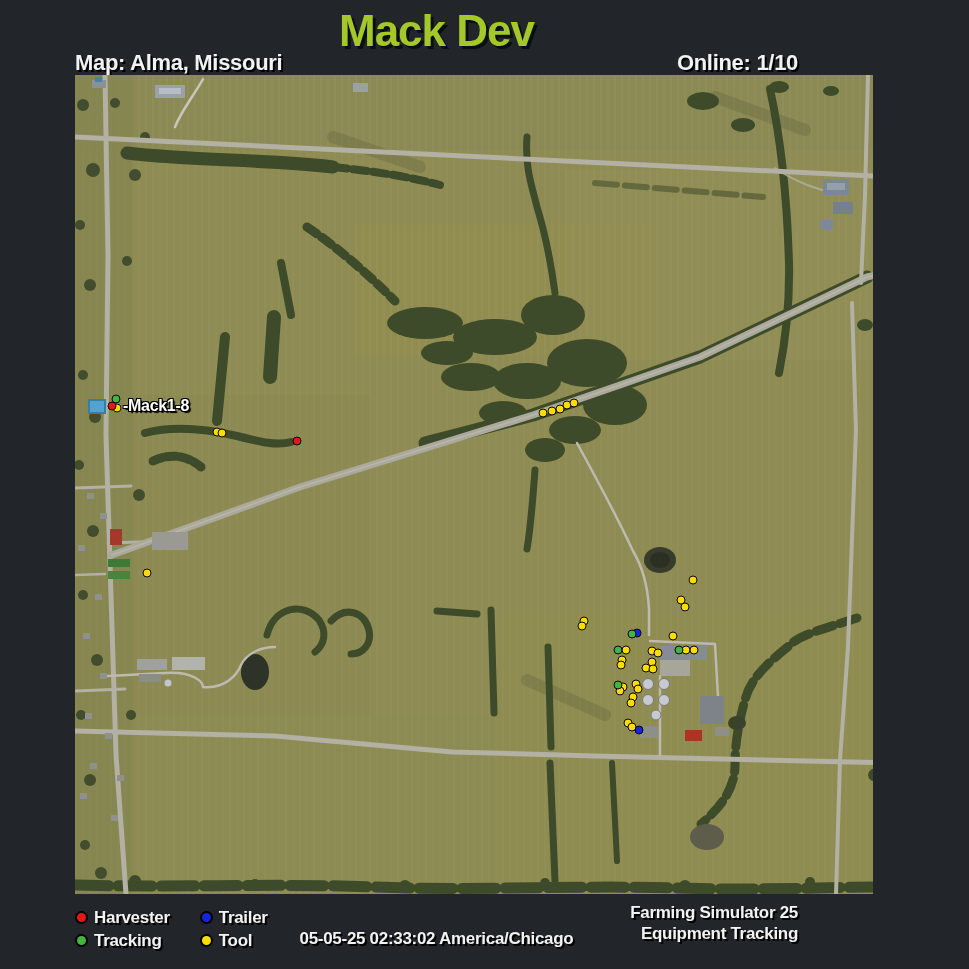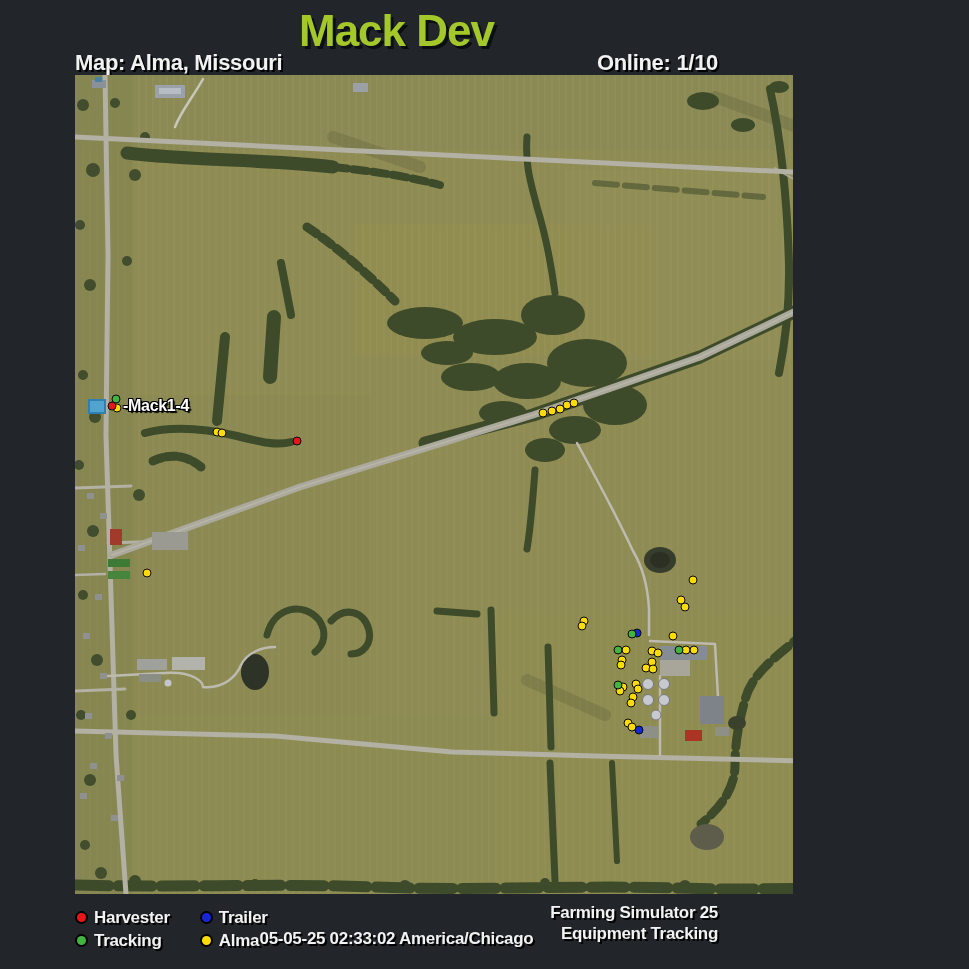--- a/index.html
+++ b/index.html
@@ -1,16 +1,16 @@
 <!DOCTYPE html>
 <html><head>
 <meta charset="utf-8">
 <style>
   html,body{margin:0;padding:0;background:#22262a;}
-  .page{position:relative;width:793px;height:969px;background:#22262a;overflow:hidden;
+  .page{position:relative;width:873px;height:969px;background:#22262a;overflow:hidden;
         font-family:"Liberation Sans",sans-serif;color:#f2f2f2;}
   .title{position:absolute;top:6px;left:0;width:100%;text-align:center;
          font-size:44px;font-weight:800;letter-spacing:-1px;color:#a4c72a;
          text-shadow:3px 3px 0 #0c0f12;}
   .subhead{position:absolute;top:50px;font-size:22px;font-weight:700;letter-spacing:-.3px;
            text-shadow:2px 2px 0 #000;white-space:nowrap;}
   .subhead.left{left:75px;}
   .subhead.right{right:75px;text-align:right;}
   .map{position:absolute;left:75px;top:75px;width:819px;height:819px;overflow:hidden;}
   .map svg{position:absolute;left:0;top:0;}
@@ -257,39 +257,39 @@
         <div class="marker" style="left: 562px; top: 558px; background: rgb(21, 38, 216);"></div>
         <div class="marker" style="left: 564px; top: 655px; background: rgb(21, 38, 216);"></div>
         <div class="marker" style="left: 543px; top: 610px; background: rgb(67, 180, 64);"></div>
         <div class="marker" style="left: 557px; top: 559px; background: rgb(67, 180, 64);"></div>
         <div class="marker" style="left: 543px; top: 575px; background: rgb(67, 180, 64);"></div>
         <div class="marker" style="left: 604px; top: 575px; background: rgb(67, 180, 64);"></div>
         <div class="marker" style="left: 41px; top: 324px; background: rgb(67, 180, 64);"></div>
         <div class="marker" style="left: 37px; top: 331px; background: rgb(230, 23, 23);"></div>
         <div class="marker" style="left: 222px; top: 366px; background: rgb(230, 23, 23);"></div>
       </div>
-    <div class="player-label" style="left:48px;top:322px;">-Mack1-4</div>
+    <div class="player-label" style="left:48px;top:322px;">-Mack1-8</div>
   </div>
 
   <div class="legend">
       <div class="legend-item">
         <span class="legend-dot" style="background: rgb(230, 23, 23);"></span>
         <span class="legend-label">Harvester</span>
       </div>
       <div class="legend-item">
         <span class="legend-dot" style="background: rgb(67, 180, 64);"></span>
         <span class="legend-label">Tracking</span>
       </div>
       <div class="legend-item">
         <span class="legend-dot" style="background: rgb(21, 38, 216);"></span>
         <span class="legend-label">Trailer</span>
       </div>
       <div class="legend-item">
         <span class="legend-dot" style="background: rgb(255, 220, 0);"></span>
-        <span class="legend-label">Alma</span>
+        <span class="legend-label">Tool</span>
       </div>
     </div>
 
   <div class="timestamp">05-05-25 02:33:02 America/Chicago</div>
   <div class="credits">
     <div>Farming Simulator 25</div>
     <div>Equipment Tracking</div>
   </div>
 
 </div>

